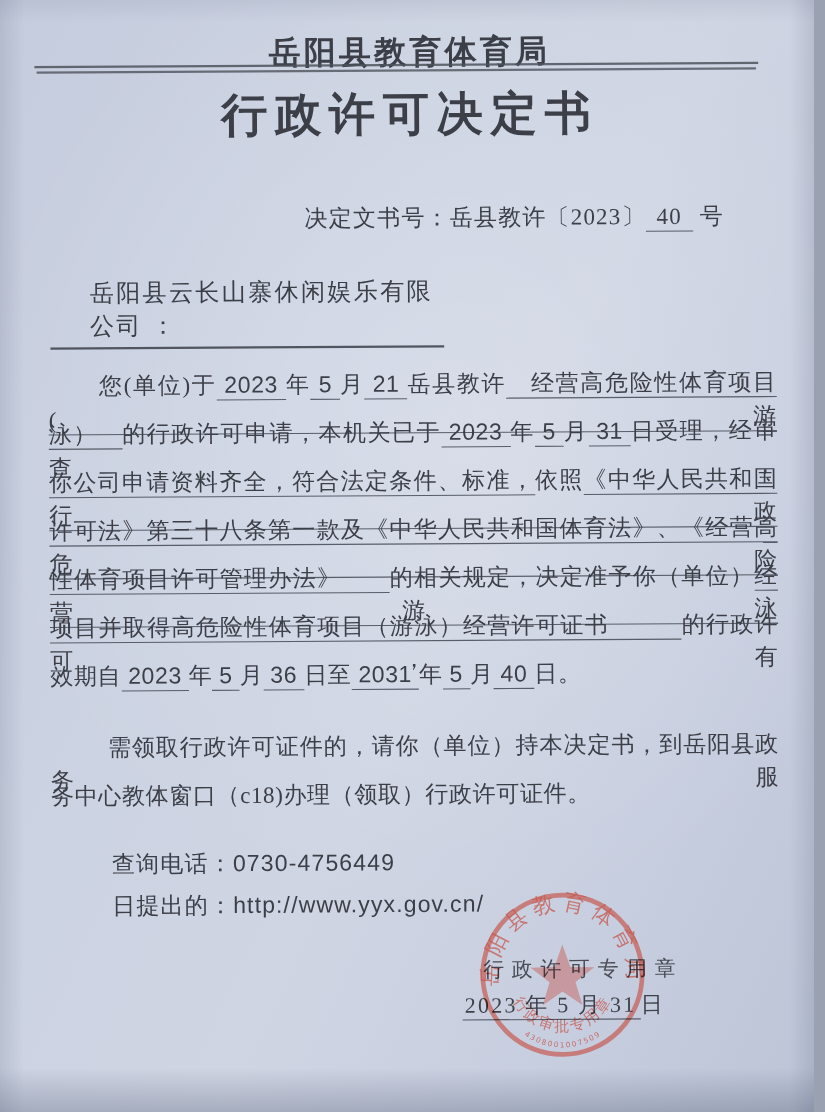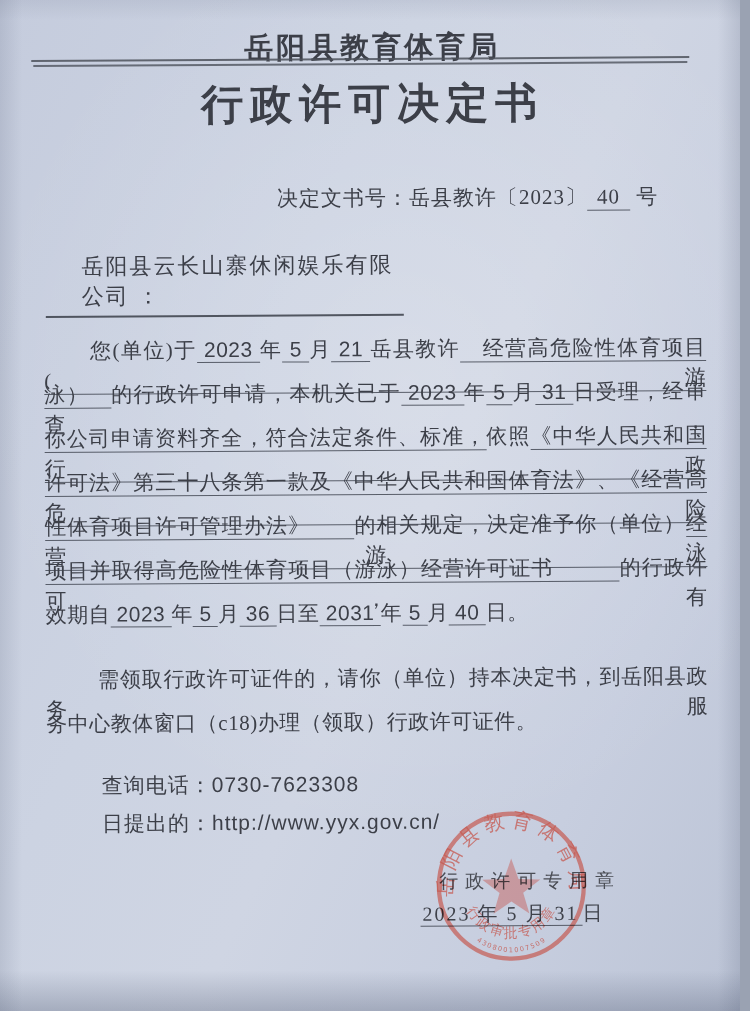--- a/index.html
+++ b/index.html
@@ -113,21 +113,21 @@
     </div>
 
     <div class="abs bodyline jfull indent2" style="top:663px;">
       <span>需领取行政许可证件的，请你（单位）持本决定书，到岳阳县政务服</span>
     </div>
     <div class="abs bodyline" style="top:707px;">
       <span>务中心教体窗口（c18)办理（领取）行政许可证件。</span>
     </div>
 
     <div class="abs contact" style="top:770px;">
-      <span>查询电话：</span><span class="latin">0730-7623308</span>
+      <span>查询电话：</span><span class="latin">0730-4756449</span>
     </div>
     <div class="abs contact" style="top:808px;">
       <span>日提出的：</span><span class="latin">http://www.yyx.gov.cn/</span>
     </div>
 
     <div class="abs stamp-label">行政许可专用章</div>
     <div class="abs stamp-date">
       <span class="u">2023 年 5 月 31</span><span>日</span>
     </div>
 

